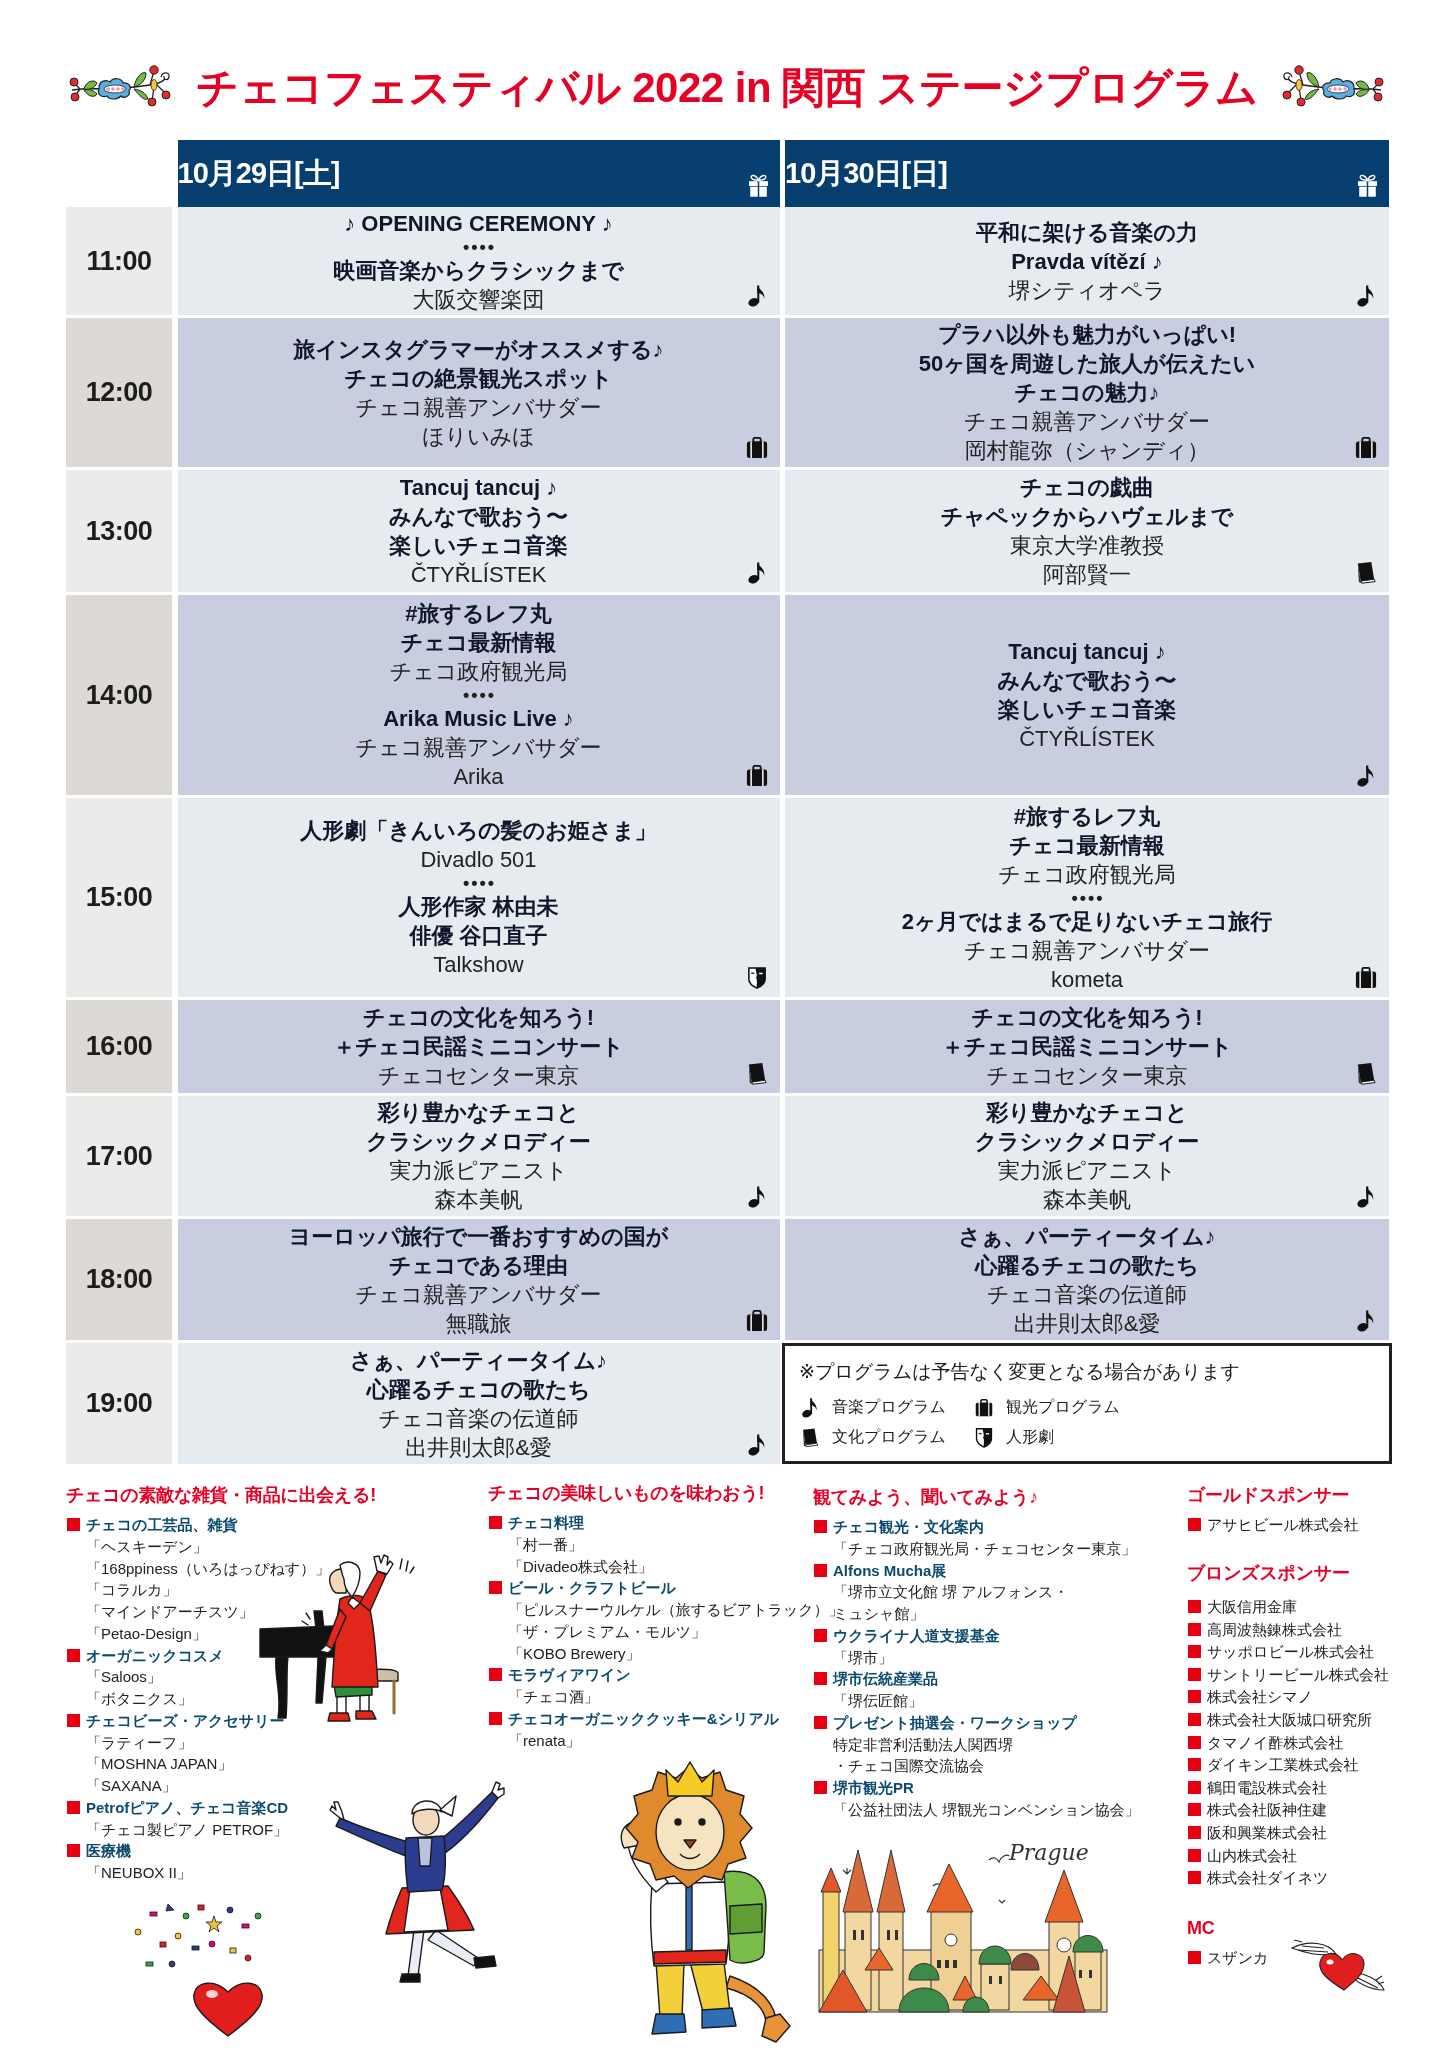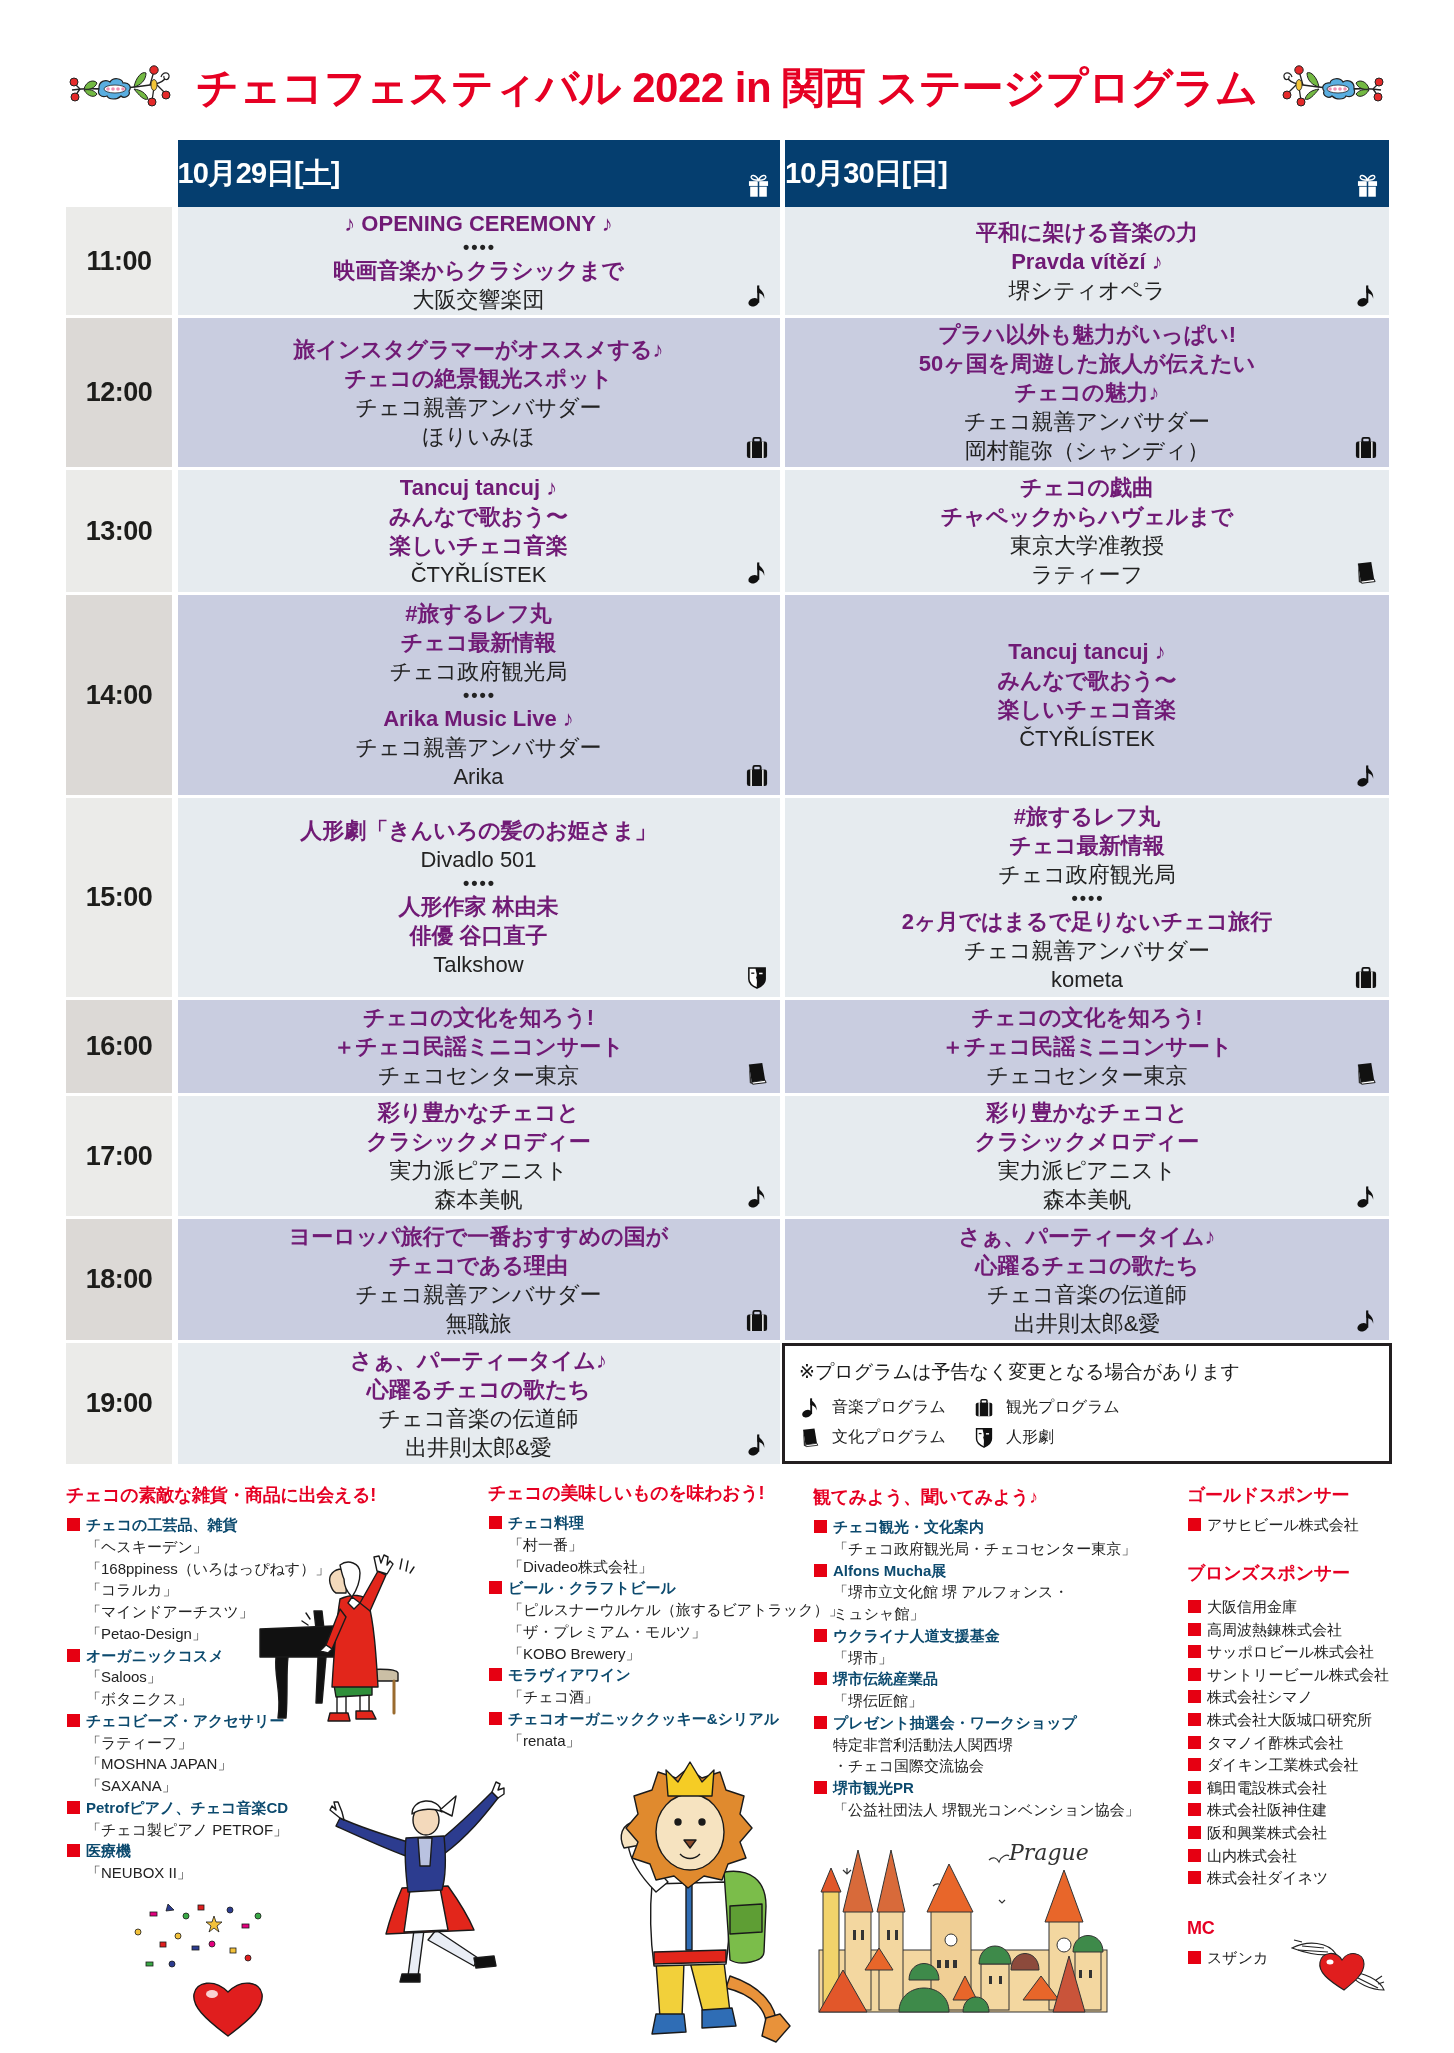--- a/index.html
+++ b/index.html
@@ -43,21 +43,21 @@
   }
   .time.o { background: #ebebe9; }
   .time.e { background: #dcd9d6; }
   .cell {
     position: relative; display: flex; flex-direction: column;
     align-items: center; justify-content: center; text-align: center;
   }
   .cell.o { background: #e6ebef; }
   .cell.e { background: #c9cde0; }
   .ln { font-size: 22px; line-height: 29px; white-space: nowrap; }
-  .ln.t { font-weight: bold; color: #701a75; }
+  .ln.t { font-weight: bold; color: #0f172a; }
   .ln.p { font-weight: normal; color: #222; }
   .ln.sep { font-size: 18px; line-height: 18px; letter-spacing: 2px; padding-left: 2px; font-weight: bold; color: #222; }
   .cico { position: absolute; right: 12px; bottom: 8px; width: 22px; height: 23px; }
 
   
   .legend {
     position: relative; border: 3px solid #231f20; background: #fff;
     margin: 0 -3px 0 -3px;
   }
   .lg-note { position: absolute; left: 14px; top: 16px; font-size: 19px; line-height: 20px; white-space: nowrap; }
@@ -234,21 +234,21 @@
     <div class="ln t">楽しいチェコ音楽</div>
     <div class="ln p">ČTYŘLÍSTEK</div>
     <svg class="cico">
         <use href="#ic-music"></use>
       </svg>
   </div>
   <div class="cell o">
     <div class="ln t">チェコの戯曲</div>
     <div class="ln t">チャペックからハヴェルまで</div>
     <div class="ln p">東京大学准教授</div>
-    <div class="ln p">ラティーフ</div>
+    <div class="ln p">阿部賢一</div>
     <svg class="cico">
         <use href="#ic-book"></use>
       </svg>
   </div>
 
   <div class="time e">14:00</div>
   <div class="cell e">
     <div class="ln t">#旅するレフ丸</div>
     <div class="ln t">チェコ最新情報</div>
     <div class="ln p">チェコ政府観光局</div>

